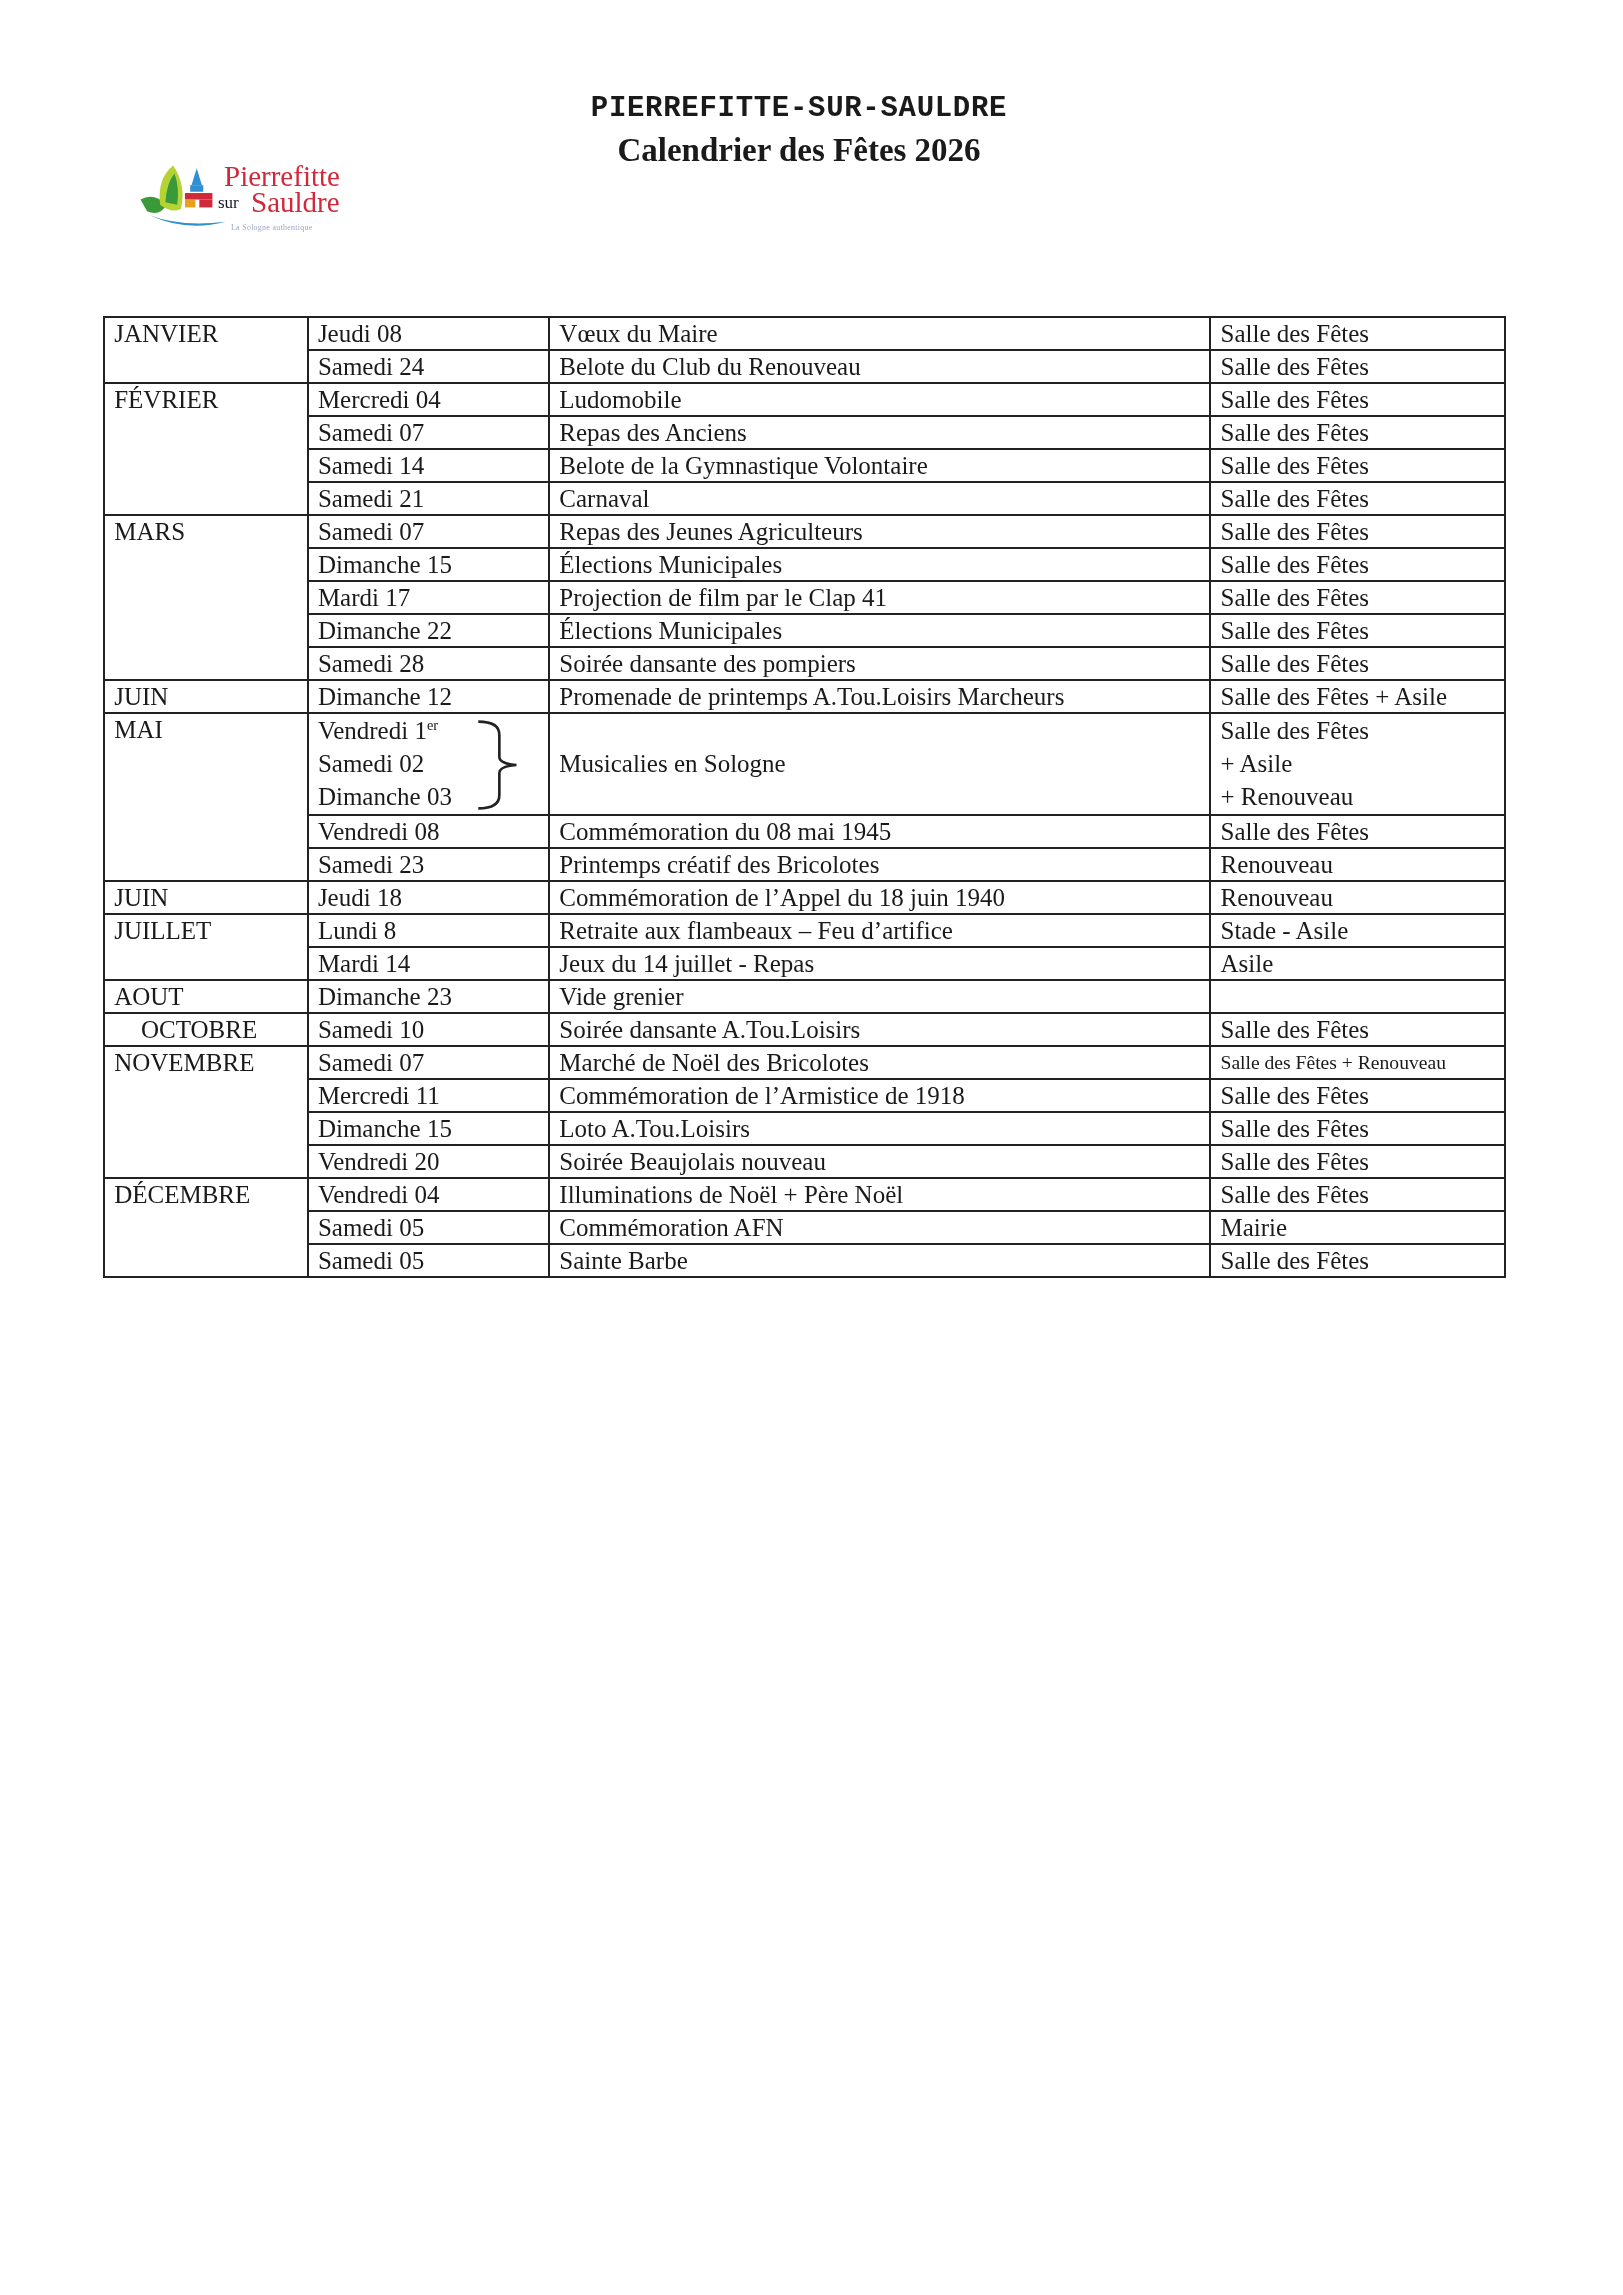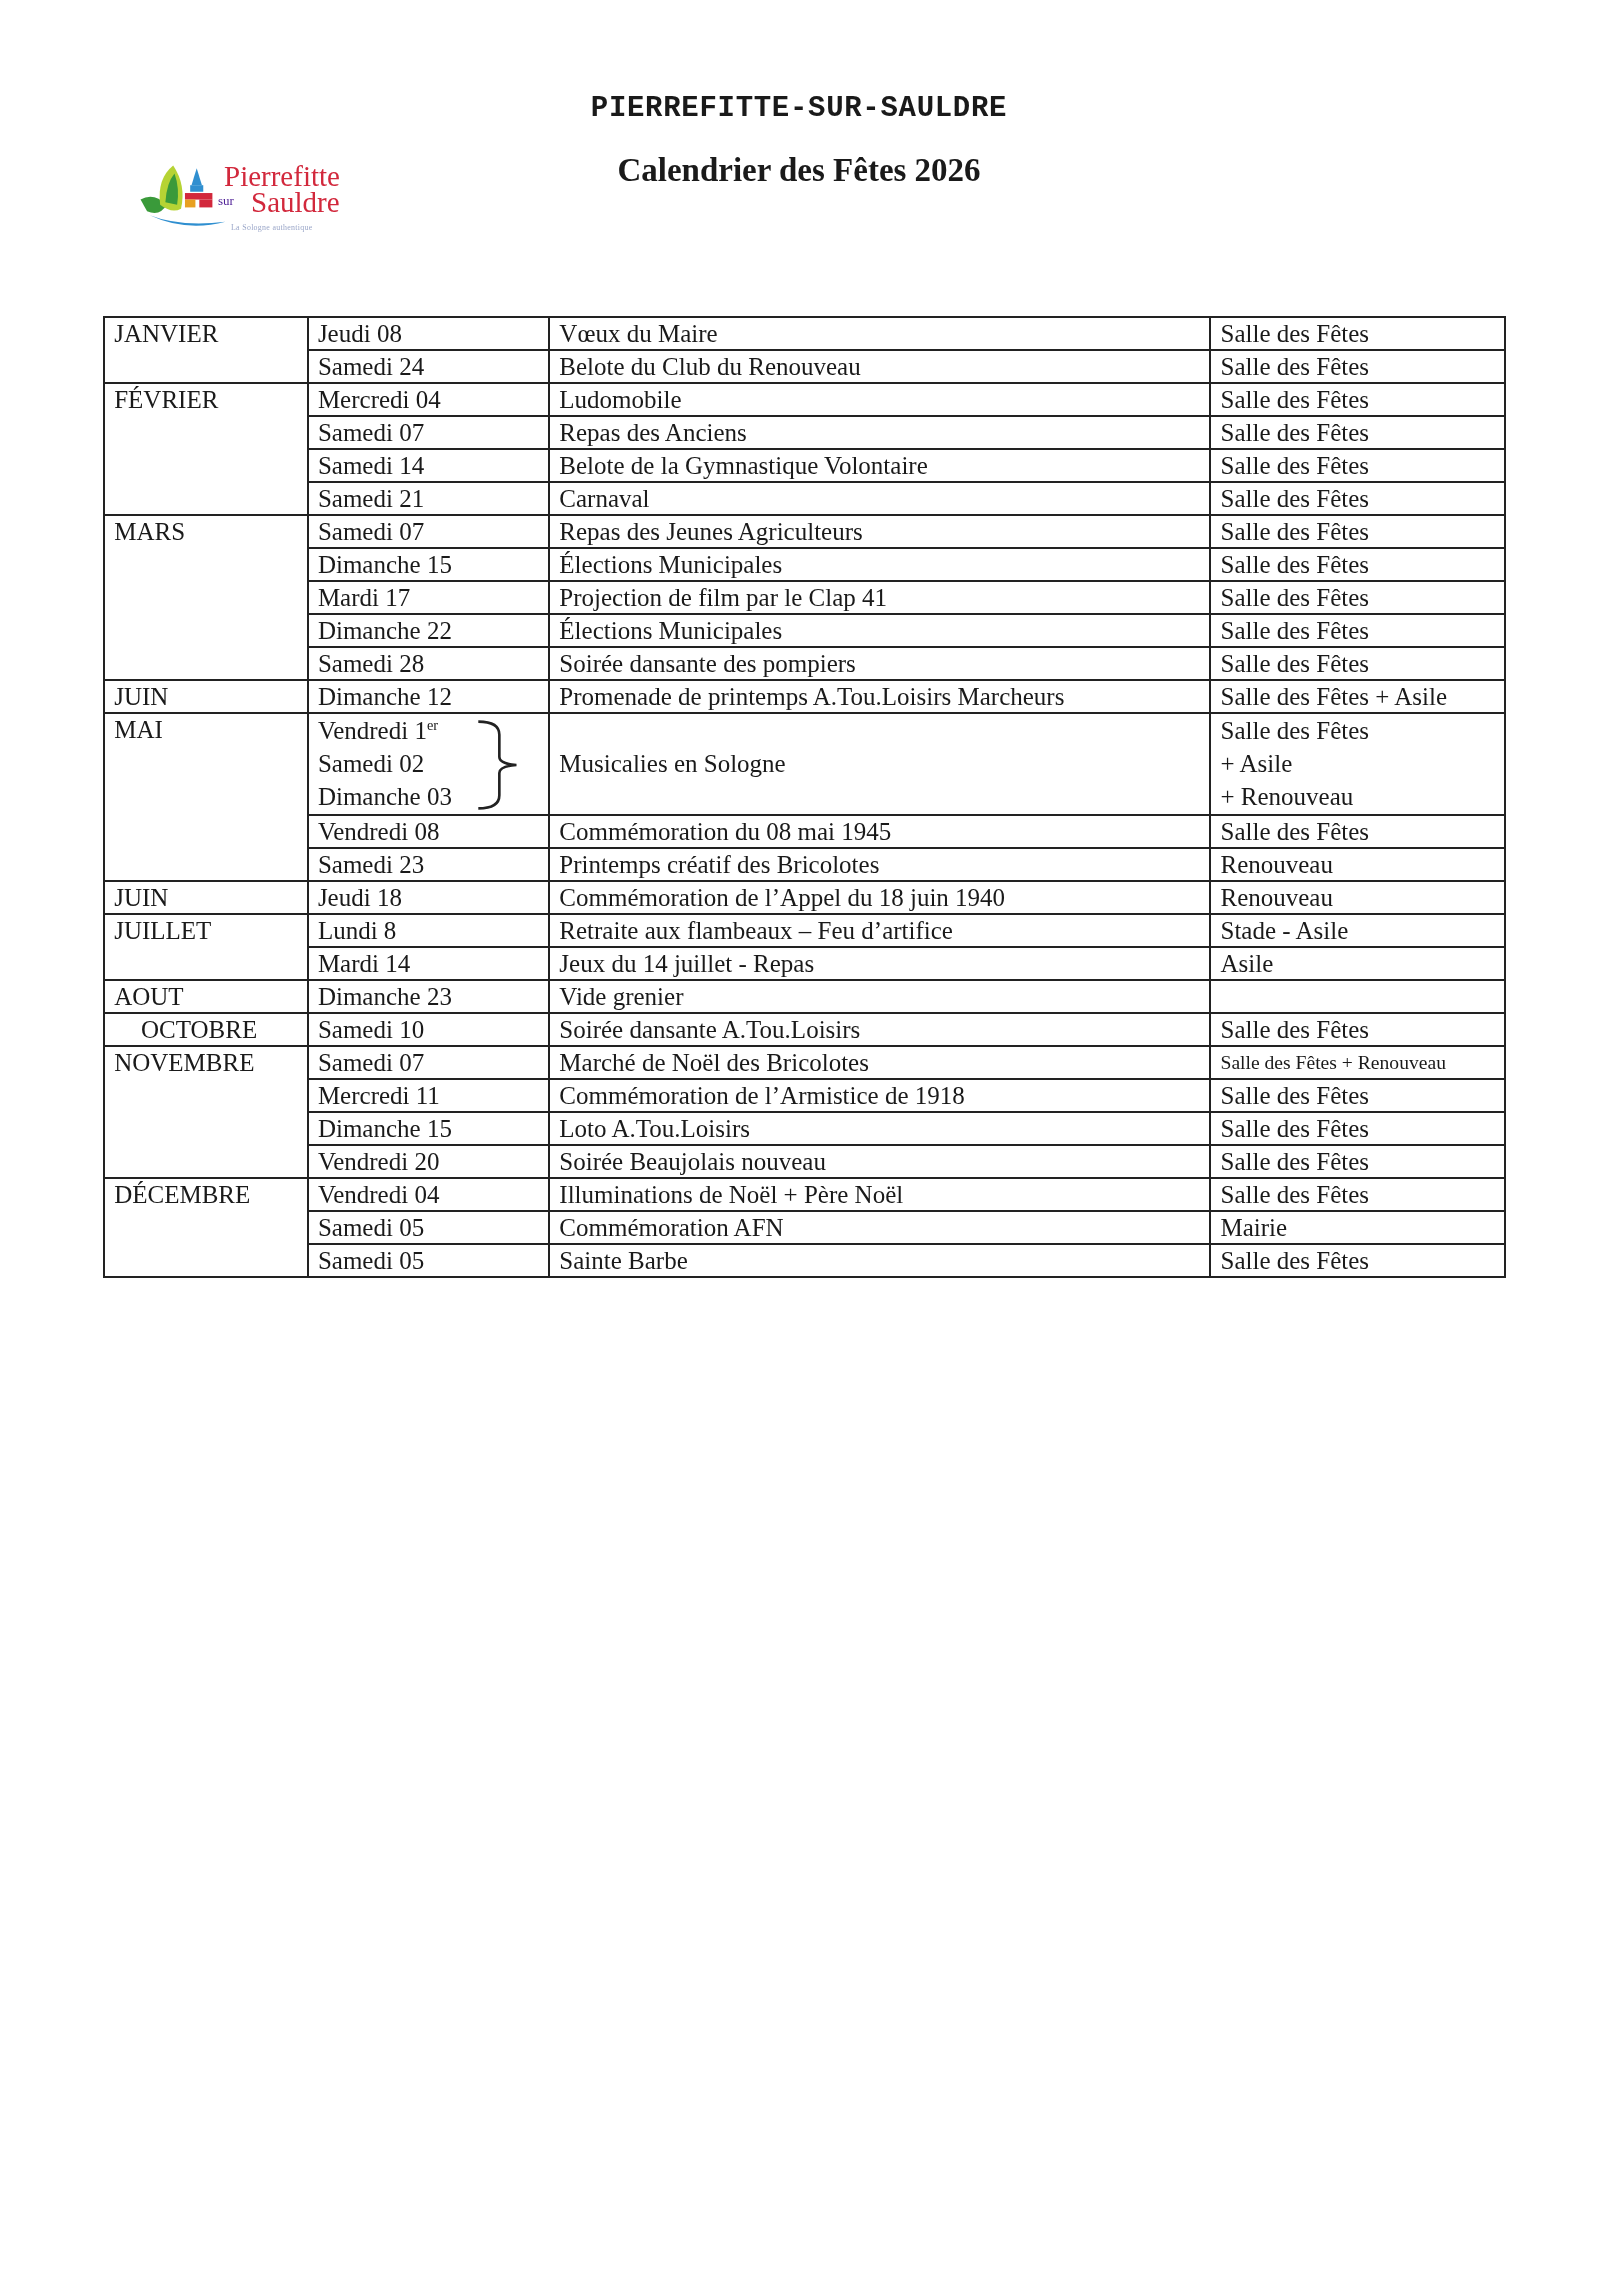--- a/index.html
+++ b/index.html
@@ -1,25 +1,25 @@
 <!DOCTYPE html>
 <html style="font-size:10.5px"><head>
 <meta charset="utf-8">
 <style>
   html,body{margin:0;padding:0;background:#fff;}
   body{width:1623px;height:2295px;position:relative;overflow:hidden;font-family:"Liberation Serif","DejaVu Serif",serif;color:#1a1a1a;}
   .logo{position:absolute;left:134px;top:111px;width:242px;height:85px;margin-top:48px;}
   .logo .brand1{position:absolute;left:90px;top:2.6px;font-size:29px;color:#d2283c;line-height:1;}
-  .logo .brand-sur{position:absolute;left:84px;top:35px;font-size:13px;color:#4c1d95;line-height:1;}
+  .logo .brand-sur{position:absolute;left:84px;top:35px;font-size:17px;color:#0f172a;line-height:1;}
   .logo .brand2{position:absolute;left:117px;top:29px;font-size:29px;color:#d2283c;line-height:1;}
   .logo .tagline{position:absolute;left:97px;top:64px;font-size:7.9px;color:#9aa6c8;letter-spacing:0.3px;}
   .logo svg{position:absolute;left:0;top:0;}
   .title{position:absolute;left:0;width:1623px;text-align:center;}
   .title-main{top:92px;left:393px;width:812px;font-family:"Liberation Mono","DejaVu Sans Mono",monospace;font-weight:bold;font-size:29px;letter-spacing:0.7px;}
-  .title-sub{top:152px;left:393px;width:812px;font-family:"Liberation Serif",serif;font-weight:bold;font-size:33px;}
+  .title-sub{top:132px;left:393px;width:812px;font-family:"Liberation Serif",serif;font-weight:bold;font-size:33px;}
   table{position:absolute;left:103px;top:316px;width:1403px;border-collapse:collapse;font-size:25px;}
   td{border:2px solid #222;padding:0 0 0 9.2px;height:31px;line-height:31px;vertical-align:top;white-space:nowrap;}
   td.month{border-bottom:none;border-top:none;}
   tr.first td.month{border-top:2px solid #222;}
   col.c1{width:204px;} col.c2{width:242px;} col.c3{width:662px;} col.c4{width:295px;}
   td.small{font-size:19.6px;}
   .multi{line-height:33px;padding-top:0;}
   .multi div{height:33px;}
   .brace-cell{position:relative;}
   .brace{position:absolute;right:25px;top:5.2px;width:46px;height:92px;}

